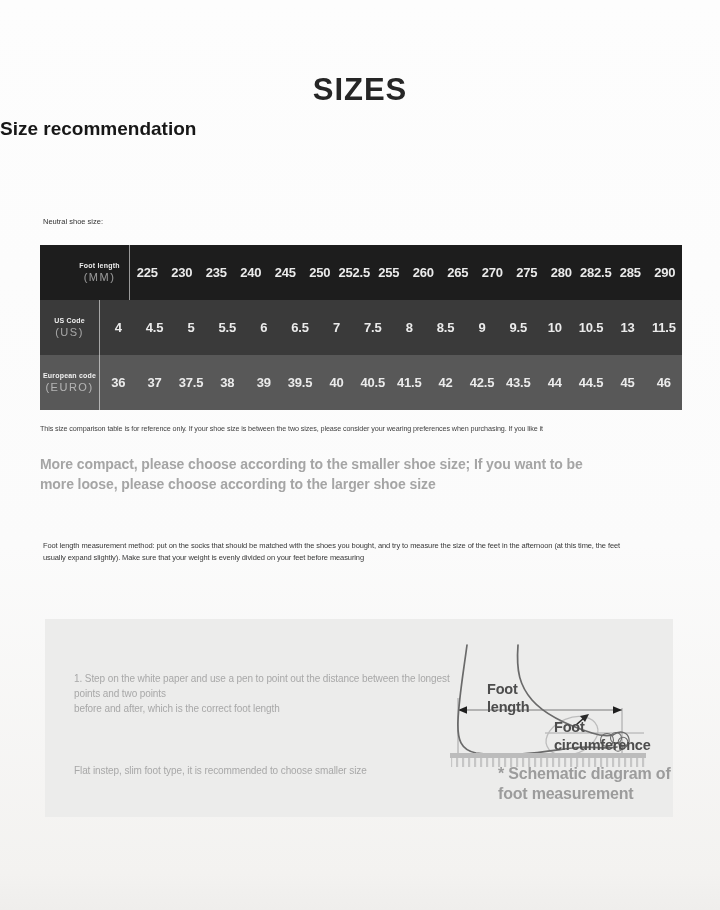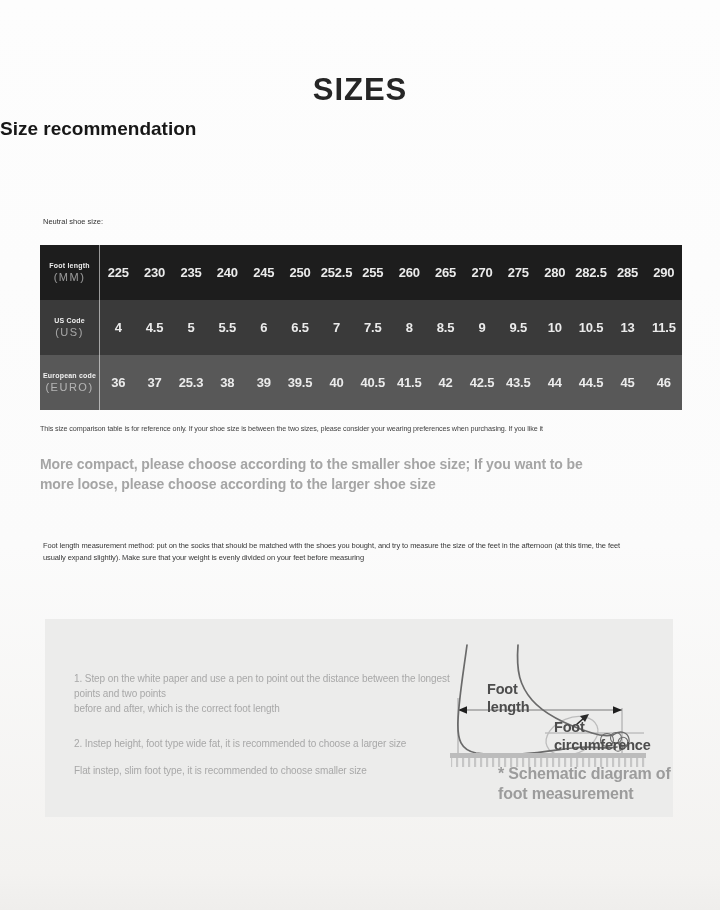--- a/index.html
+++ b/index.html
@@ -81,21 +81,21 @@
 <body>
 
 <div class="page">
 
   <div class="page-title">SIZES</div>
   <div class="page-subtitle">Size recommendation</div>
 
   <div class="neutral-label">Neutral shoe size:</div>
 
   <div class="size-table">
-      <div class="trow" style="background: rgb(29, 29, 29);">
+      <div class="trow" style="background: rgb(29, 29, 29); padding-left: 30px;">
         <div class="rhead">
           <div class="nm">Foot length</div>
           <div class="un">(MM)</div>
         </div>
         <div class="cell">225</div>
         <div class="cell">230</div>
         <div class="cell">235</div>
         <div class="cell">240</div>
         <div class="cell">245</div>
         <div class="cell">250</div>
@@ -132,21 +132,21 @@
         <div class="cell">13</div>
         <div class="cell">11.5</div>
       </div>
       <div class="trow" style="background: rgb(88, 88, 88);">
         <div class="rhead">
           <div class="nm">European code</div>
           <div class="un">(EURO)</div>
         </div>
         <div class="cell">36</div>
         <div class="cell">37</div>
-        <div class="cell">25.3</div>
+        <div class="cell">37.5</div>
         <div class="cell">38</div>
         <div class="cell">39</div>
         <div class="cell">39.5</div>
         <div class="cell">40</div>
         <div class="cell">40.5</div>
         <div class="cell">41.5</div>
         <div class="cell">42</div>
         <div class="cell">42.5</div>
         <div class="cell">43.5</div>
         <div class="cell">44</div>
@@ -158,21 +158,20 @@
 
   <div class="ref-note">This size comparison table is for reference only. If your shoe size is between the two sizes, please consider your wearing preferences when purchasing. If you like it</div>
   <div class="pref-hint">More compact, please choose according to the smaller shoe size; If you want to be
 more loose, please choose according to the larger shoe size</div>
   <div class="method-note">Foot length measurement method: put on the socks that should be matched with the shoes you bought, and try to measure the size of the feet in the afternoon (at this time, the feet
 usually expand slightly). Make sure that your weight is evenly divided on your feet before measuring</div>
 
   <div class="measure-box">
     <div class="step step-1">1. Step on the white paper and use a pen to point out the distance between the longest points and two points
 before and after, which is the correct foot length</div>
-    <div class="step step-2">2. Instep height, foot type wide fat, it is recommended to choose a larger size</div>
     <div class="step step-3">Flat instep, slim foot type, it is recommended to choose smaller size</div>
 
     <div class="diagram">
       <svg width="223" height="140" viewBox="0 0 223 140">
         <defs>
           <pattern id="teeth" width="6" height="9" patternUnits="userSpaceOnUse">
             <rect x="0" y="0" width="2.2" height="9" fill="#c6c6c6"></rect>
           </pattern>
         </defs>
 

